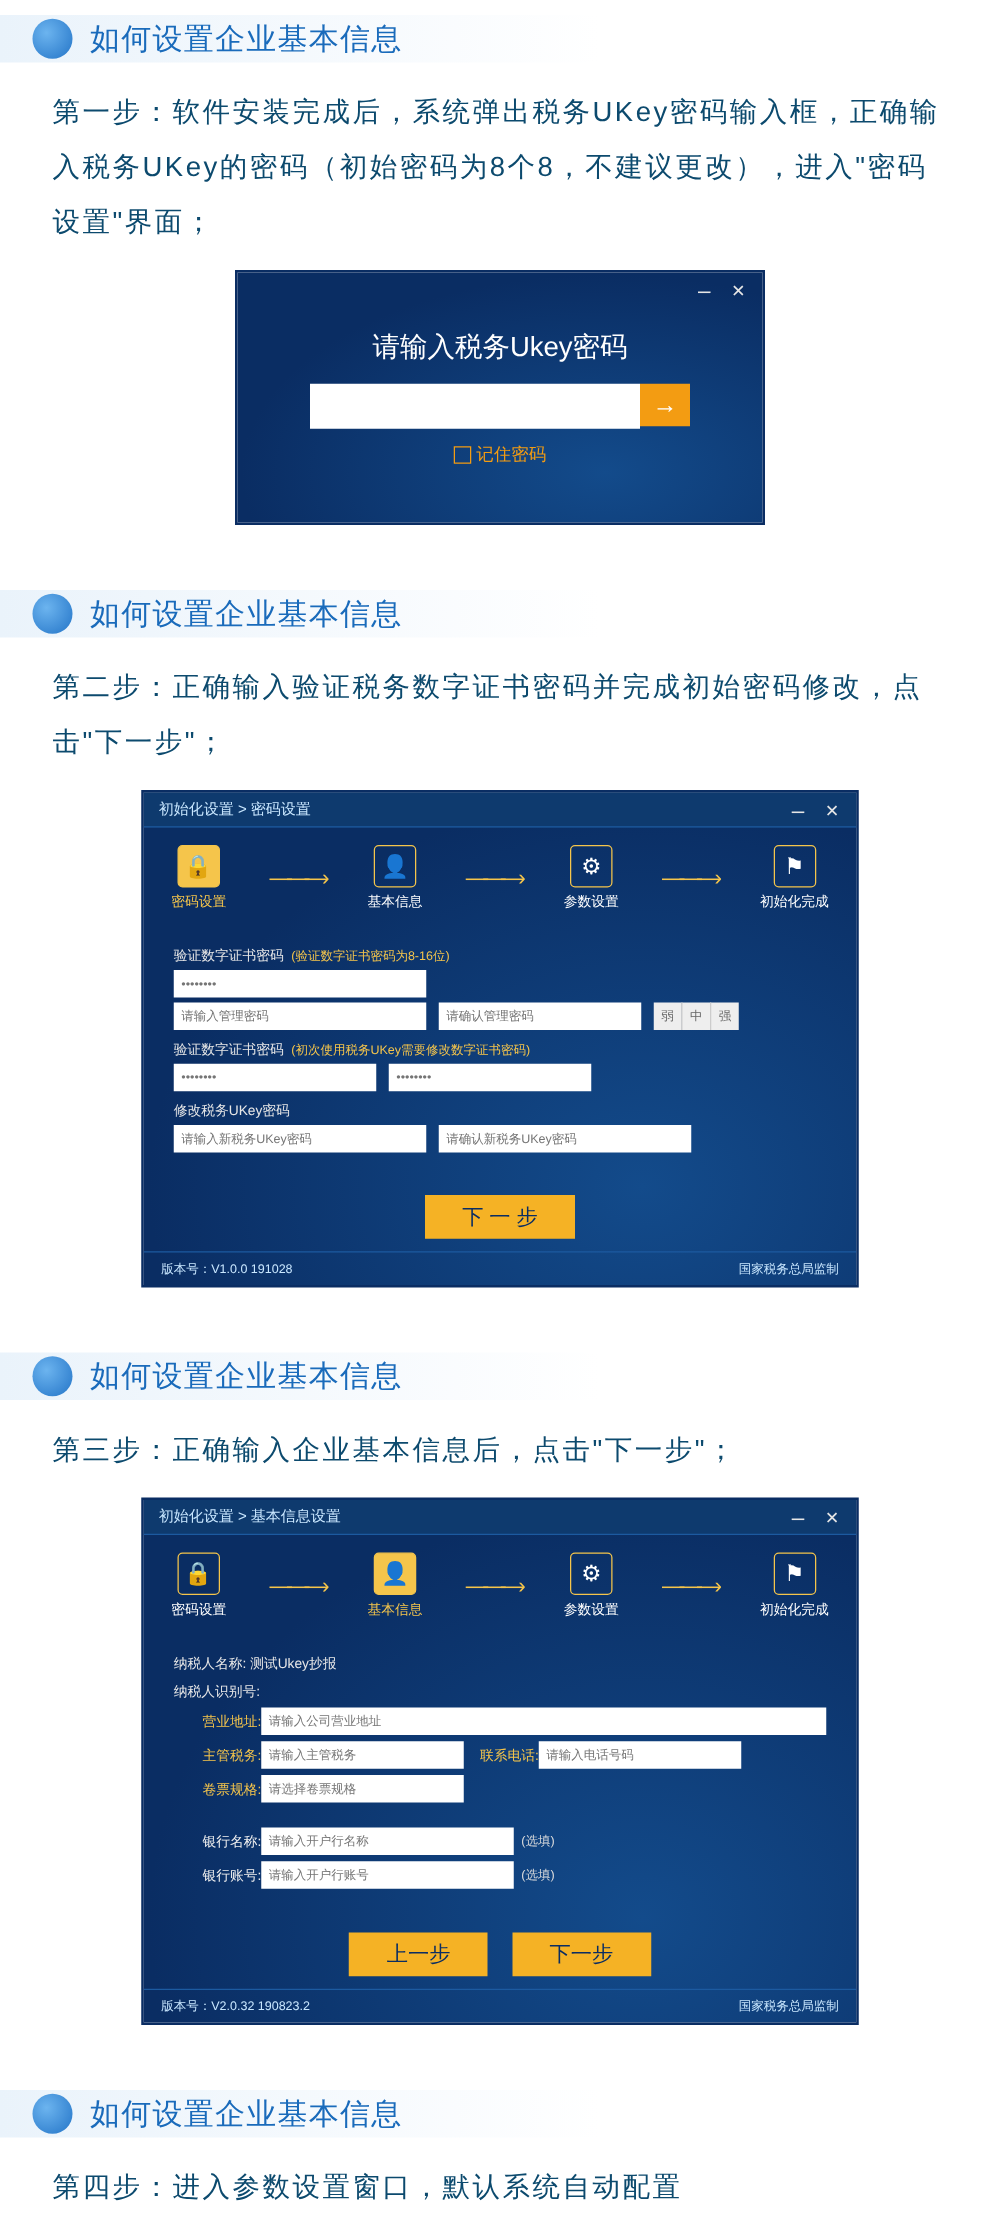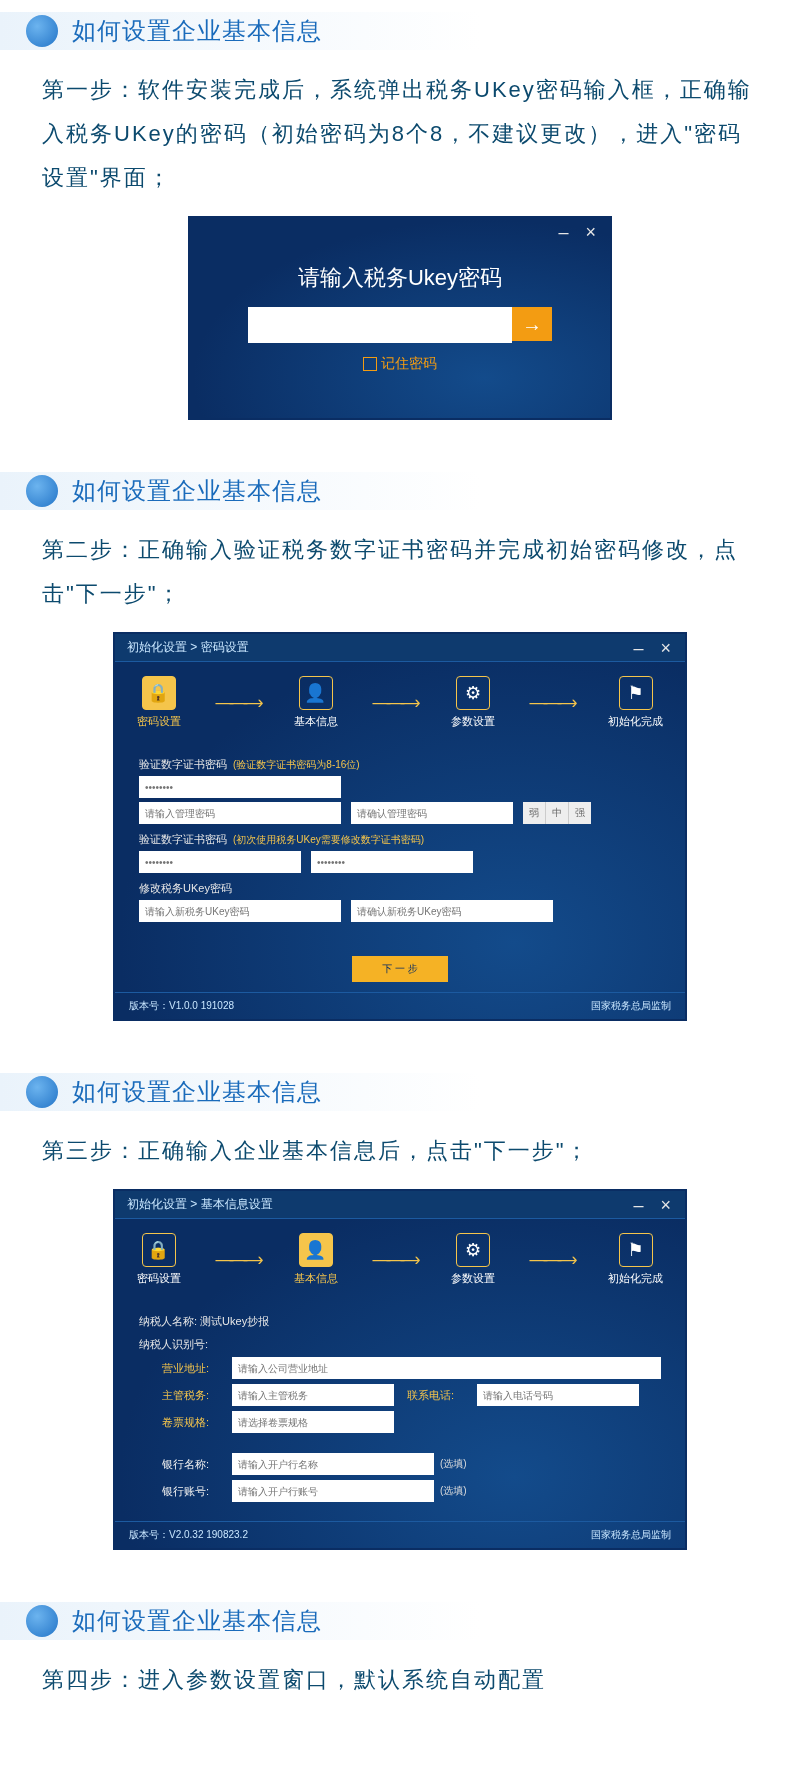--- a/index.html
+++ b/index.html
@@ -28,24 +28,24 @@
   .form-sec{padding:6px 24px 14px 24px}
   .seclbl{font-size:11px;color:#e7e7e7;margin:8px 0 4px 0}
   .seclbl .hint{color:#f5c54b;margin-left:6px;font-size:10px}
   .frow{display:flex;gap:10px;margin:4px 0}
   .ftxt{background:#fff;height:22px;border:none;font-size:10px;padding:0 6px;color:#999}
   .w-l{flex:0 0 190px}.w-m{flex:0 0 150px}
   .strength{display:flex;height:22px}
   .strength span{width:22px;display:flex;align-items:center;justify-content:center;background:#eee;color:#666;font-size:10px;border-left:1px solid #ccc}
   .strength span:first-child{border-left:none}
   .btnbar{padding:16px 24px 10px 24px;text-align:center}
-  .btn{display:inline-block;background:#f5b225;color:#0a2d63;font-size:10px;padding:6px 30px;margin:0 8px;border:none}
+  .btn{display:inline-block;background:#f5b225;color:#0a2d63;font-size:17px;padding:6px 30px;margin:0 8px;border:none}
   .dlg-footer{display:flex;justify-content:space-between;padding:6px 14px;font-size:10px;color:#c9e7ff;border-top:1px solid #1c5aa0}
   .fldrow{display:flex;align-items:center;margin:5px 0}
-  .fldlbl{width:70px;text-align:right;font-size:11px;color:#f0f0f0;padding-right:23px}
+  .fldlbl{width:70px;text-align:right;font-size:11px;color:#f0f0f0;padding-right:0}
   .fldlbl.opt{color:#f5c54b}
   .suffix{font-size:10px;color:#ddd;margin-left:6px}
 </style>
 </head>
 <body>
 
 <div class="block">
  <div class="heading">
    <div class="dot"></div>
    <div class="title">如何设置企业基本信息</div>
@@ -179,20 +179,24 @@
           <div class="fldlbl">银行名称:</div>
           <input class="ftxt w-l" placeholder="请输入开户行名称" style="">
           <span class="suffix">(选填)</span>
         </div>
      <div class="fldrow">
           <div class="fldlbl">银行账号:</div>
           <input class="ftxt w-l" placeholder="请输入开户行账号" style="">
           <span class="suffix">(选填)</span>
         </div>
    </div>
+   <div class="btnbar">
+     <button class="btn">上一步</button>
+     <button class="btn">下一步</button>
+   </div>
    <div class="dlg-footer">
         <span>版本号：V2.0.32 190823.2</span>
         <span>国家税务总局监制</span>
       </div>
  </div>
 </div>
 
 <div class="block">
  <div class="heading">
    <div class="dot"></div>

